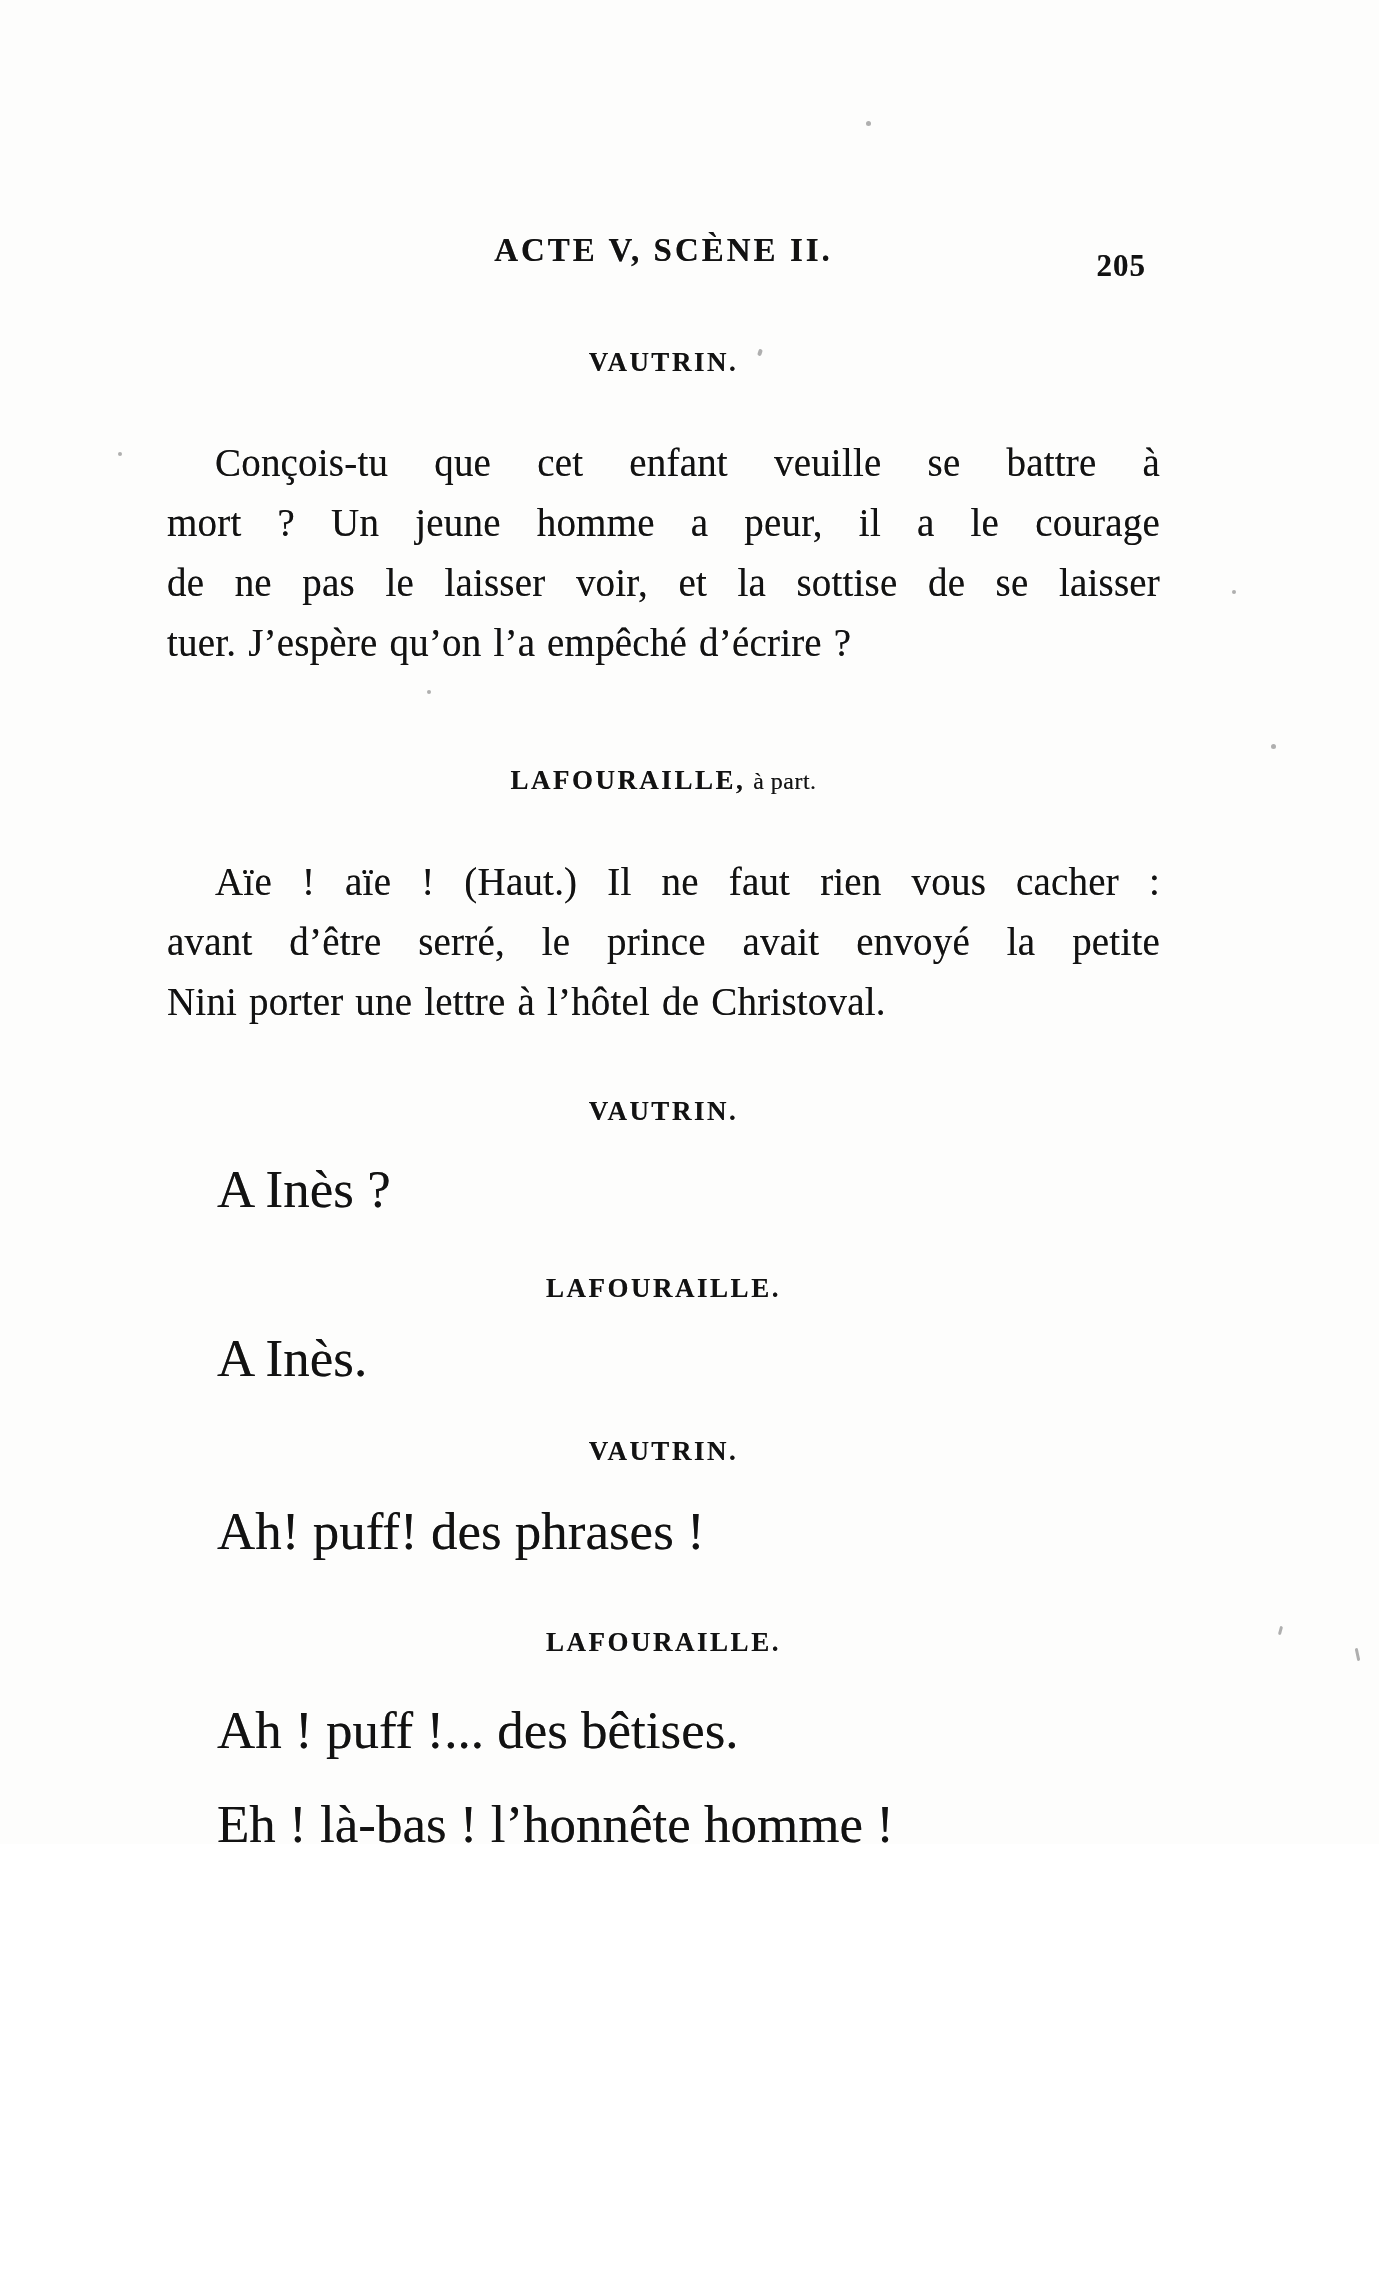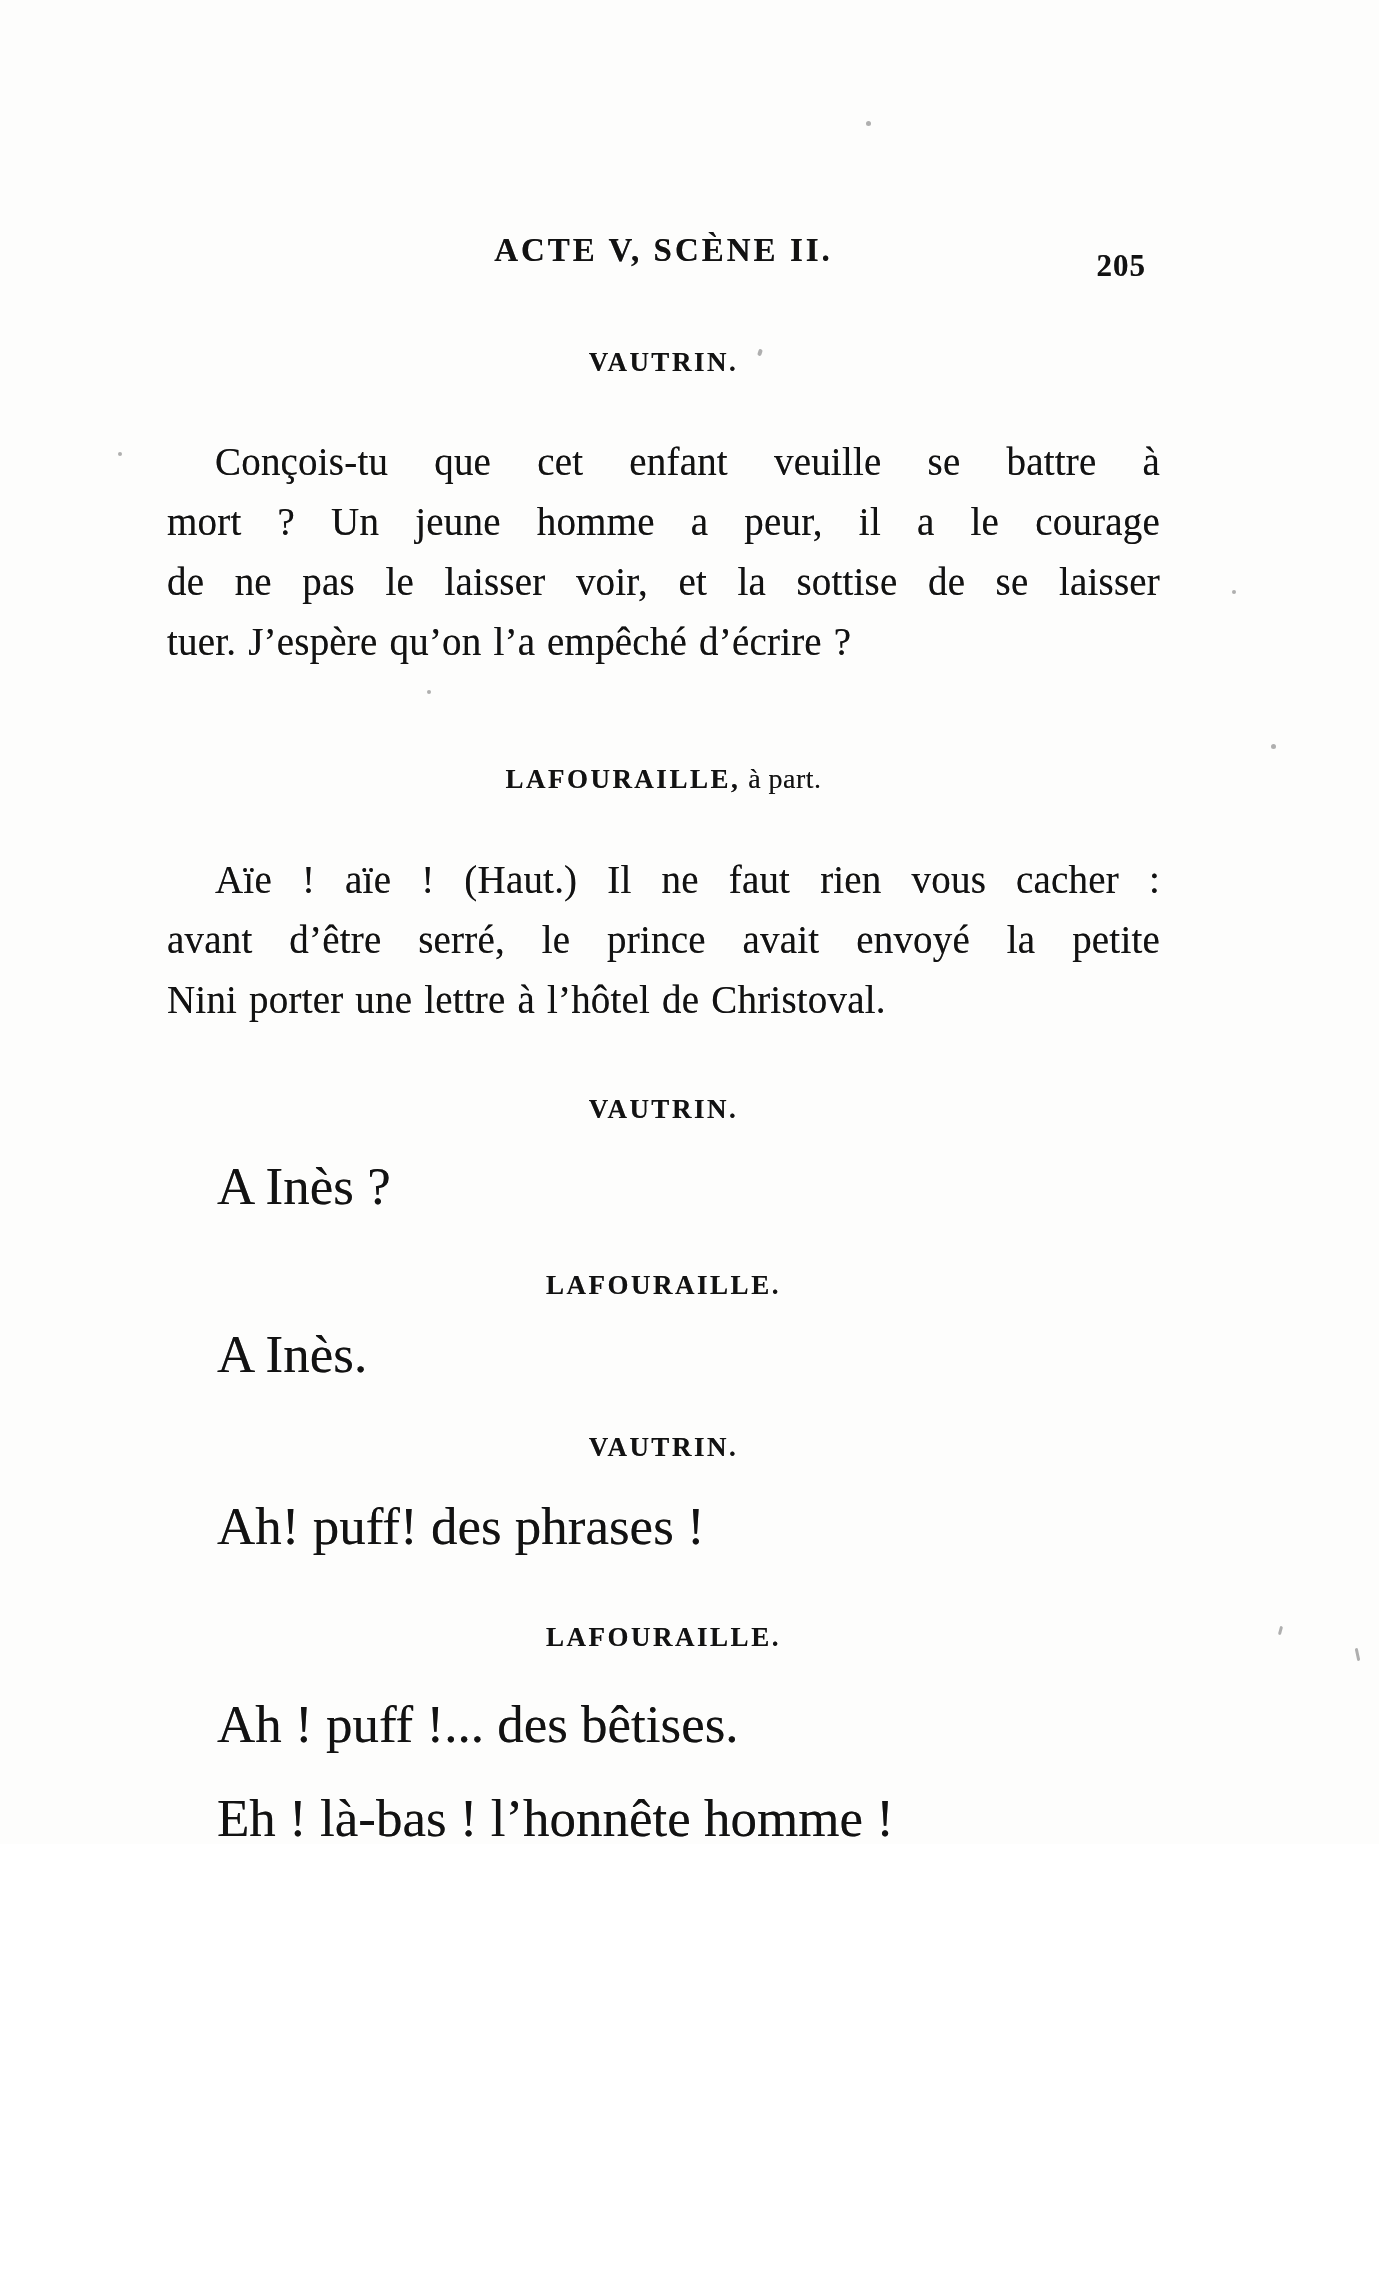--- a/index.html
+++ b/index.html
@@ -48,21 +48,21 @@
   .speaker {
     text-align: center;
     font-size: 27px;
     font-weight: bold;
     letter-spacing: 2.5px;
     line-height: 34px;
     text-shadow: 0 0 0.4px rgba(0,0,0,0.5);
   }
   .speaker-note {
     font-weight: normal;
-    font-size: 28px;
+    font-size: 24px;
     letter-spacing: 0.5px;
   }
   .speaker-note:not(:empty) { margin-left: 8px; }
   
   .pline {
     font-size: 39px;
     line-height: 60px;
     word-spacing: 2px;
     letter-spacing: 0.2px;
     text-shadow: 0 0 0.5px rgba(0,0,0,0.55);

